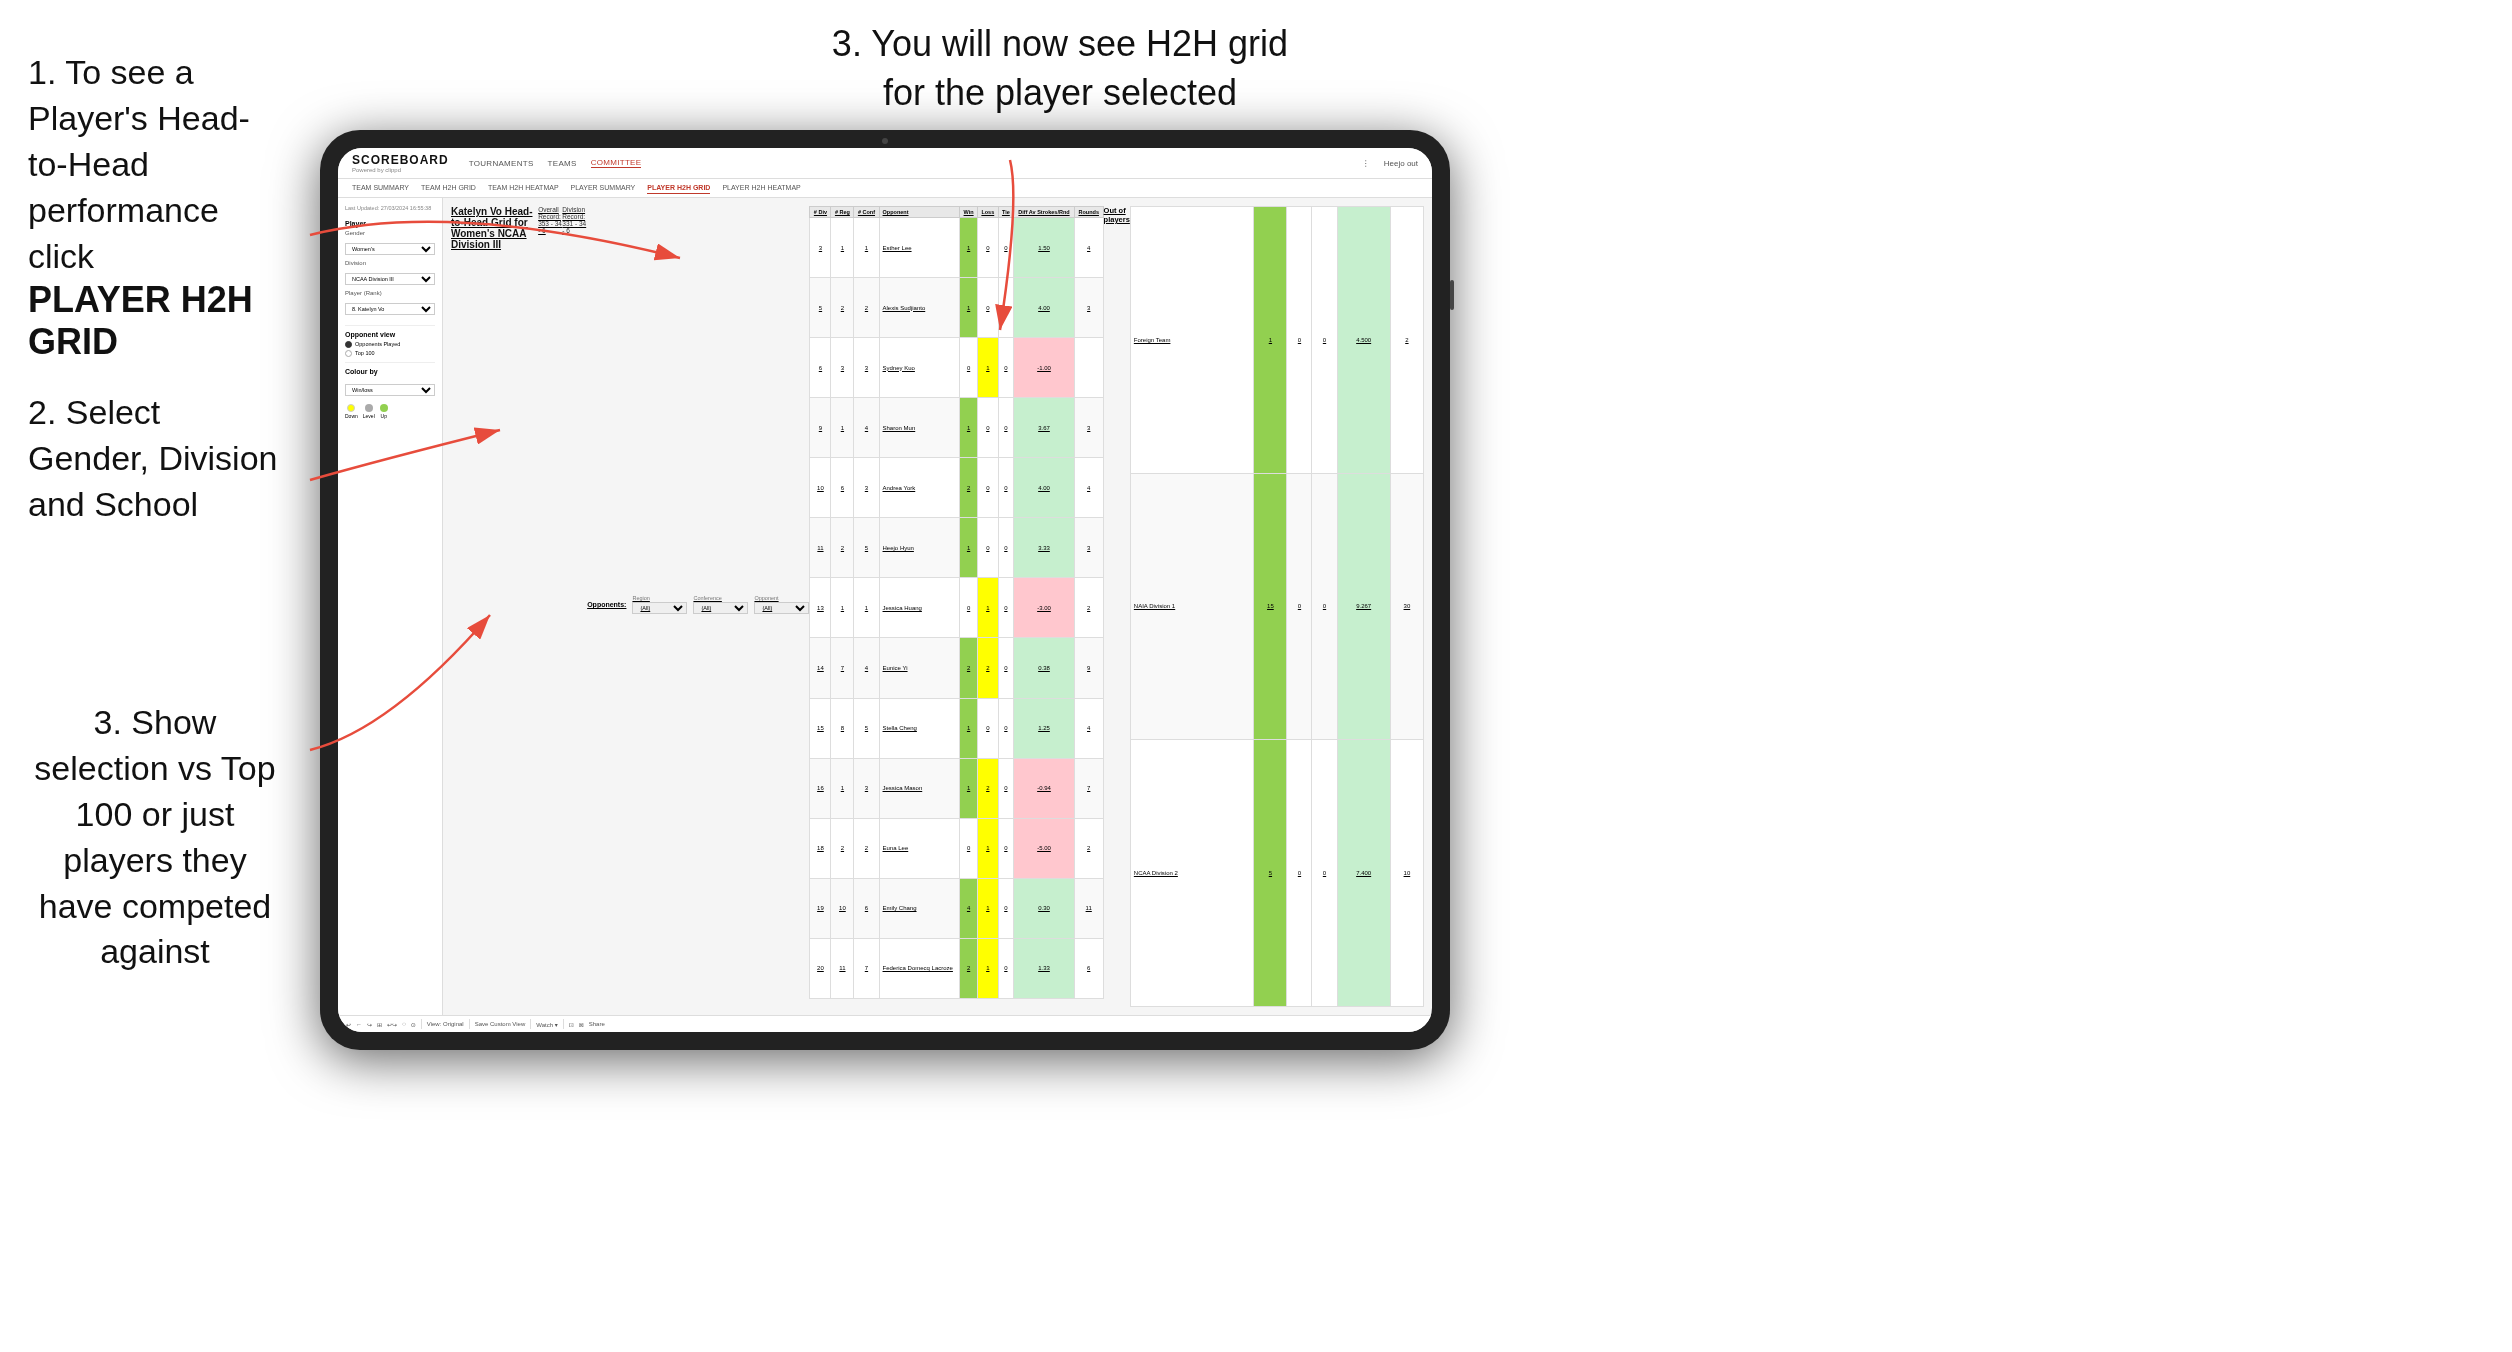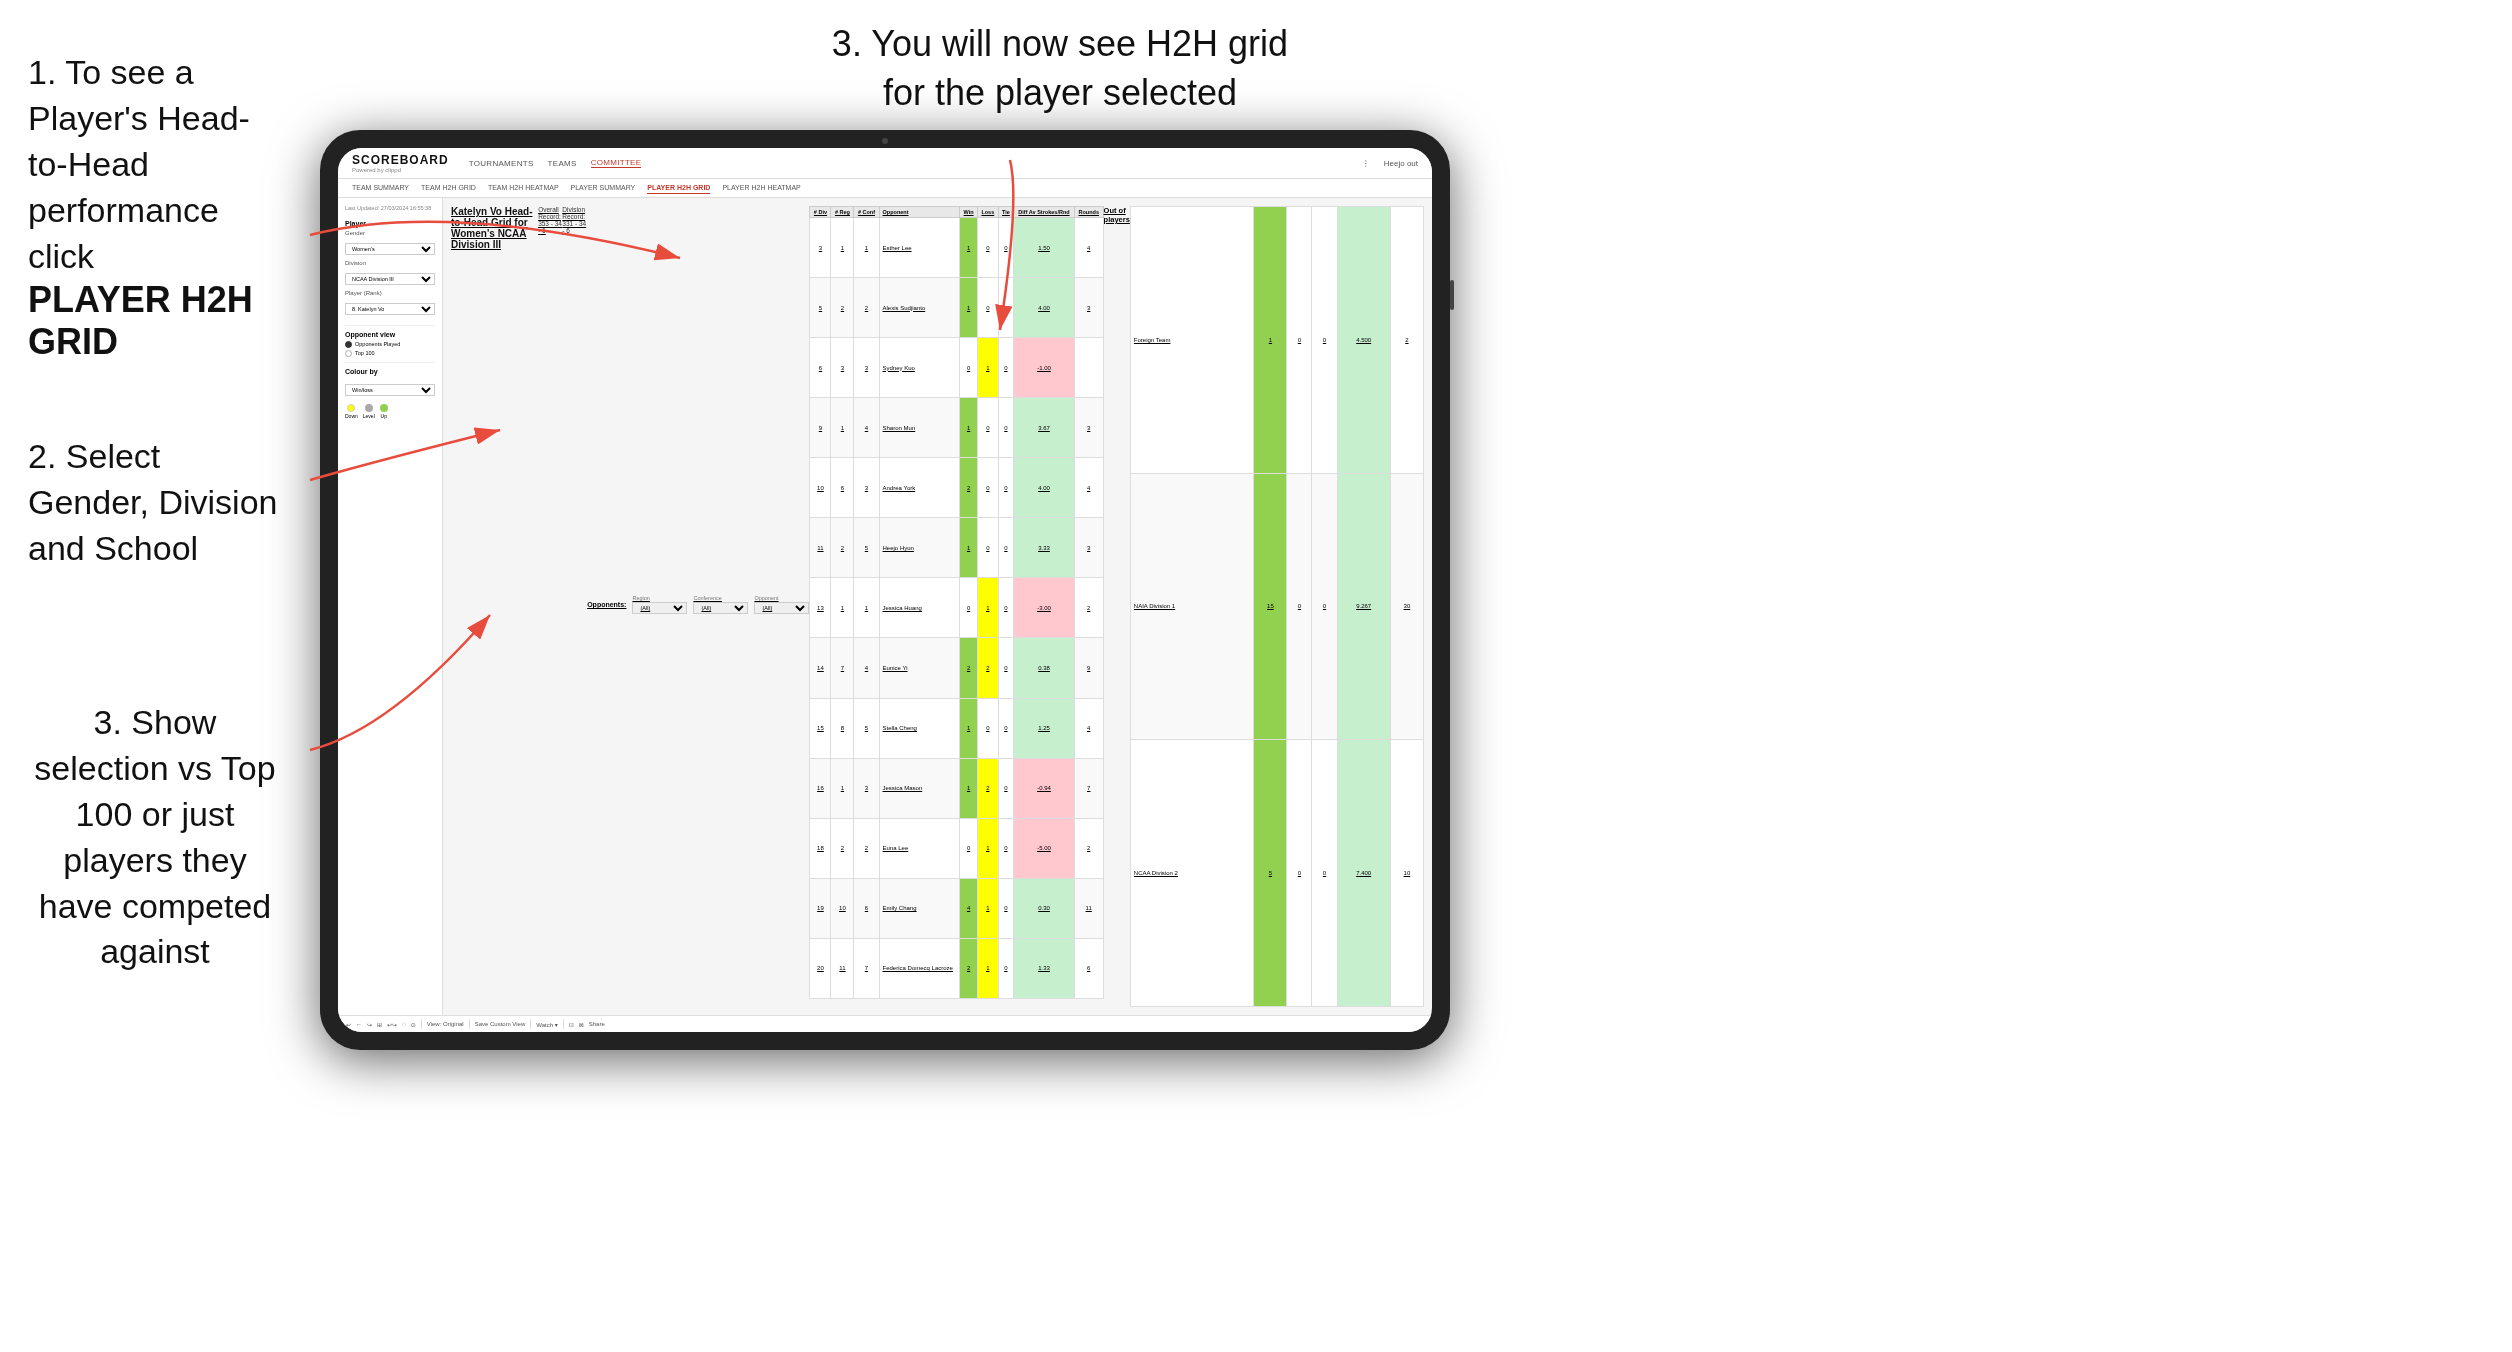--- a/index.html
+++ b/index.html
@@ -55,21 +55,21 @@
 </div>
 
 <div style="position:absolute; left:0; top:30px; width:310px; padding:20px 28px; font-family:Arial,sans-serif;">
   <div class="instr-block">
     <span style="font-size:34px; line-height:1.35; color:#111;">1. To see a Player's Head-to-Head performance click</span>
     <br>
     <span style="font-size:36px; font-weight:900; color:#111;">PLAYER H2H GRID</span>
   </div>
 </div>
 
-<div style="position:absolute; left:0; top:390px; width:310px; padding:0 28px; font-family:Arial,sans-serif;margin-top:44px;">
+<div style="position:absolute; left:0; top:390px; width:310px; padding:0 28px; font-family:Arial,sans-serif;">
   <div class="instr-block">
     <span style="font-size:34px; line-height:1.35; color:#111;">2. Select Gender, Division and School</span>
   </div>
 </div>
 
 <div style="position:absolute; left:0; top:700px; width:310px; padding:0 28px; font-family:Arial,sans-serif;text-align:center;">
   <div class="instr-block">
     <span style="font-size:34px; line-height:1.35; color:#111;">3. Show selection vs Top 100 or just players they have competed against</span>
   </div>
 </div>

